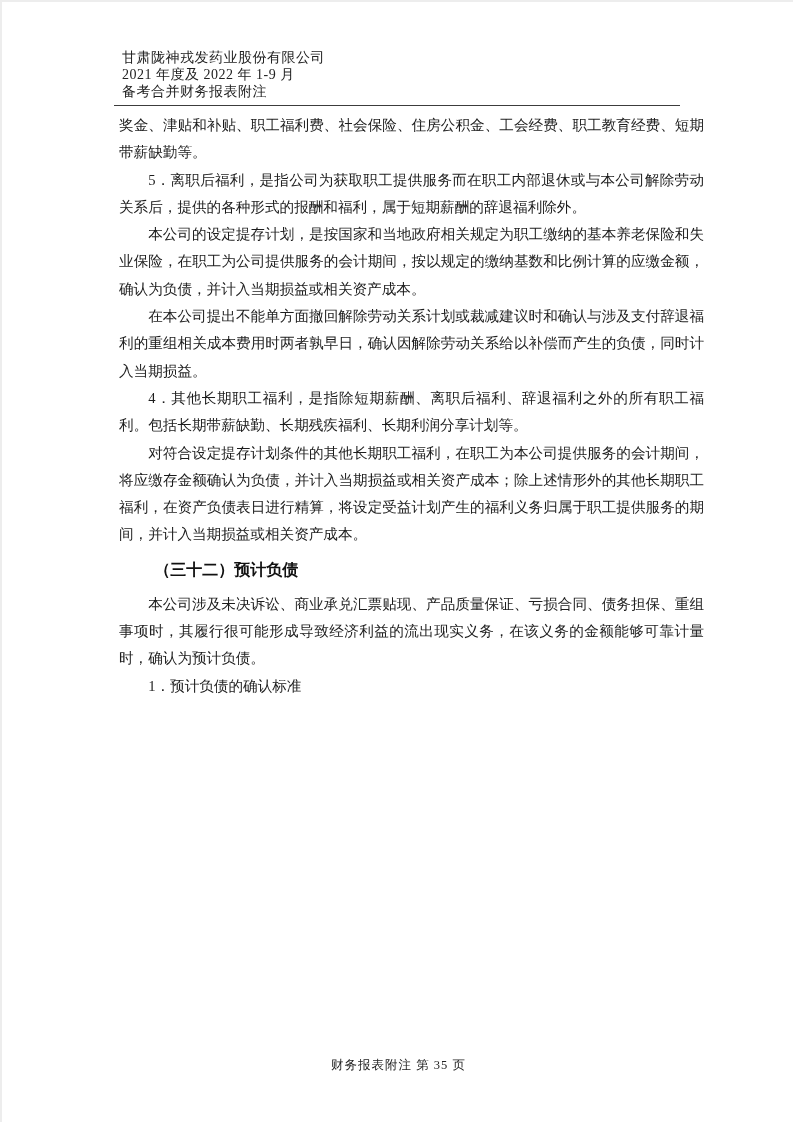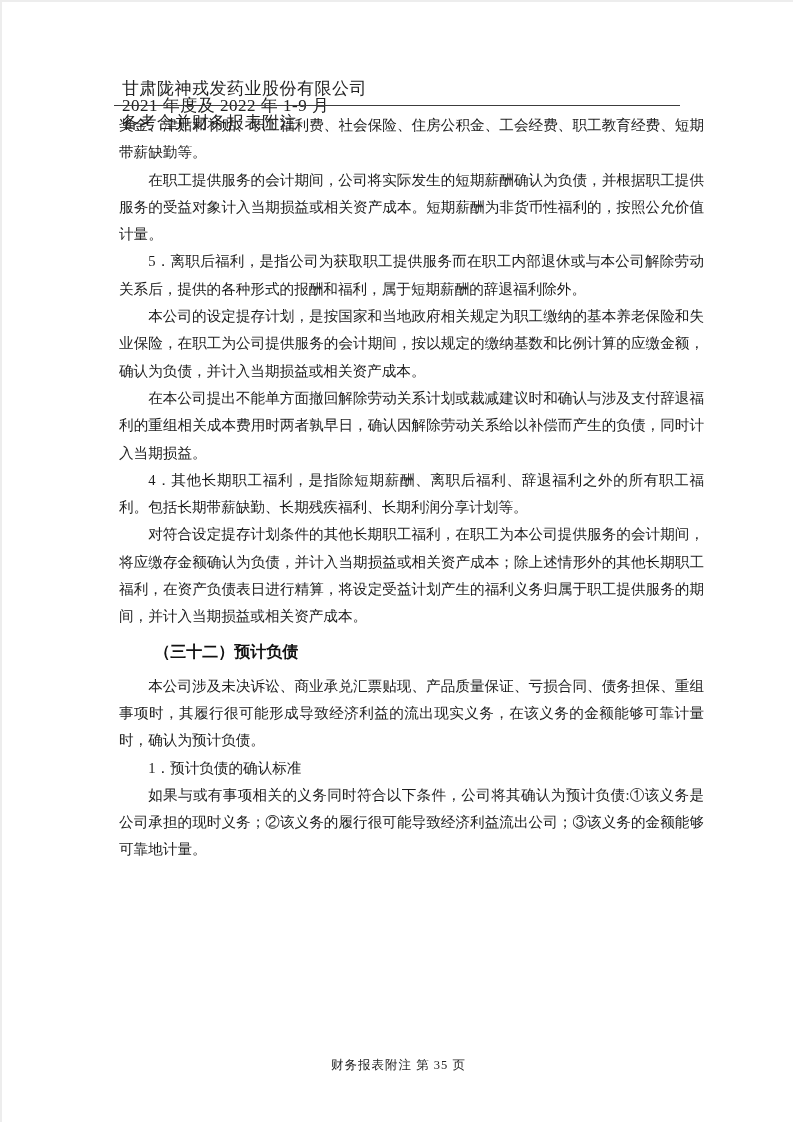--- a/index.html
+++ b/index.html
@@ -12,26 +12,25 @@
     border-top: 2px solid #ededed;
     border-left: 2px solid #ededed;
     font-family: "Liberation Serif", "DejaVu Serif", serif;
     color: #1c1c1c;
     overflow: hidden;
   }
   .header {
     position: absolute;
     left: 120px;
     top: 47px;
-    font-size: 17px;
+    font-size: 14px;
     line-height: 17px;
     color: #222222;
     letter-spacing: 0.5px;
     white-space: nowrap;
-    margin-top: 31px;
   }
   .header-rule {
     position: absolute;
     left: 112px;
     top: 103px;
     width: 566px;
     height: 0;
     border: none;
     border-top: 1.6px solid #3c3c3c;
     margin: 0;
@@ -82,29 +81,27 @@
   <div class="header">
     <div>甘肃陇神戎发药业股份有限公司</div>
     <div>2021 年度及 2022 年 1-9 月</div>
     <div>备考合并财务报表附注</div>
   </div>
 
   <hr class="header-rule">
 
   <div class="body-text">
     <p class="no-indent">奖金、津贴和补贴、职工福利费、社会保险、住房公积金、工会经费、职工教育经费、短期带薪缺勤等。</p>
-    <p>在职工提供服务的会计期间，公司将实际发生的短期薪酬确认为负债，并根据职工提供服务的受益对象计入当期损益或相关资产成本。短期薪酬为非货币性福利的，按照公允价值计量。</p>
     <p>5．离职后福利，是指公司为获取职工提供服务而在职工内部退休或与本公司解除劳动关系后，提供的各种形式的报酬和福利，属于短期薪酬的辞退福利除外。</p>
     <p>本公司的设定提存计划，是按国家和当地政府相关规定为职工缴纳的基本养老保险和失业保险，在职工为公司提供服务的会计期间，按以规定的缴纳基数和比例计算的应缴金额，确认为负债，并计入当期损益或相关资产成本。</p>
     <p>在本公司提出不能单方面撤回解除劳动关系计划或裁减建议时和确认与涉及支付辞退福利的重组相关成本费用时两者孰早日，确认因解除劳动关系给以补偿而产生的负债，同时计入当期损益。</p>
     <p>4．其他长期职工福利，是指除短期薪酬、离职后福利、辞退福利之外的所有职工福利。包括长期带薪缺勤、长期残疾福利、长期利润分享计划等。</p>
     <p>对符合设定提存计划条件的其他长期职工福利，在职工为本公司提供服务的会计期间，将应缴存金额确认为负债，并计入当期损益或相关资产成本；除上述情形外的其他长期职工福利，在资产负债表日进行精算，将设定受益计划产生的福利义务归属于职工提供服务的期间，并计入当期损益或相关资产成本。</p>
     <h3 class="section-heading">（三十二）预计负债</h3>
     <p>本公司涉及未决诉讼、商业承兑汇票贴现、产品质量保证、亏损合同、债务担保、重组事项时，其履行很可能形成导致经济利益的流出现实义务，在该义务的金额能够可靠计量时，确认为预计负债。</p>
     <p>1．预计负债的确认标准</p>
-    <p>如果与或有事项相关的义务同时符合以下条件，公司将其确认为预计负债:①该义务是公司承担的现时义务；②该义务的履行很可能导致经济利益流出公司；③该义务的金额能够可靠地计量。</p>
   </div>
 
   <div class="footer">
     <span>财务报表附注 第 35 页</span>
   </div>
 
 </div>
 
 </body></html>

